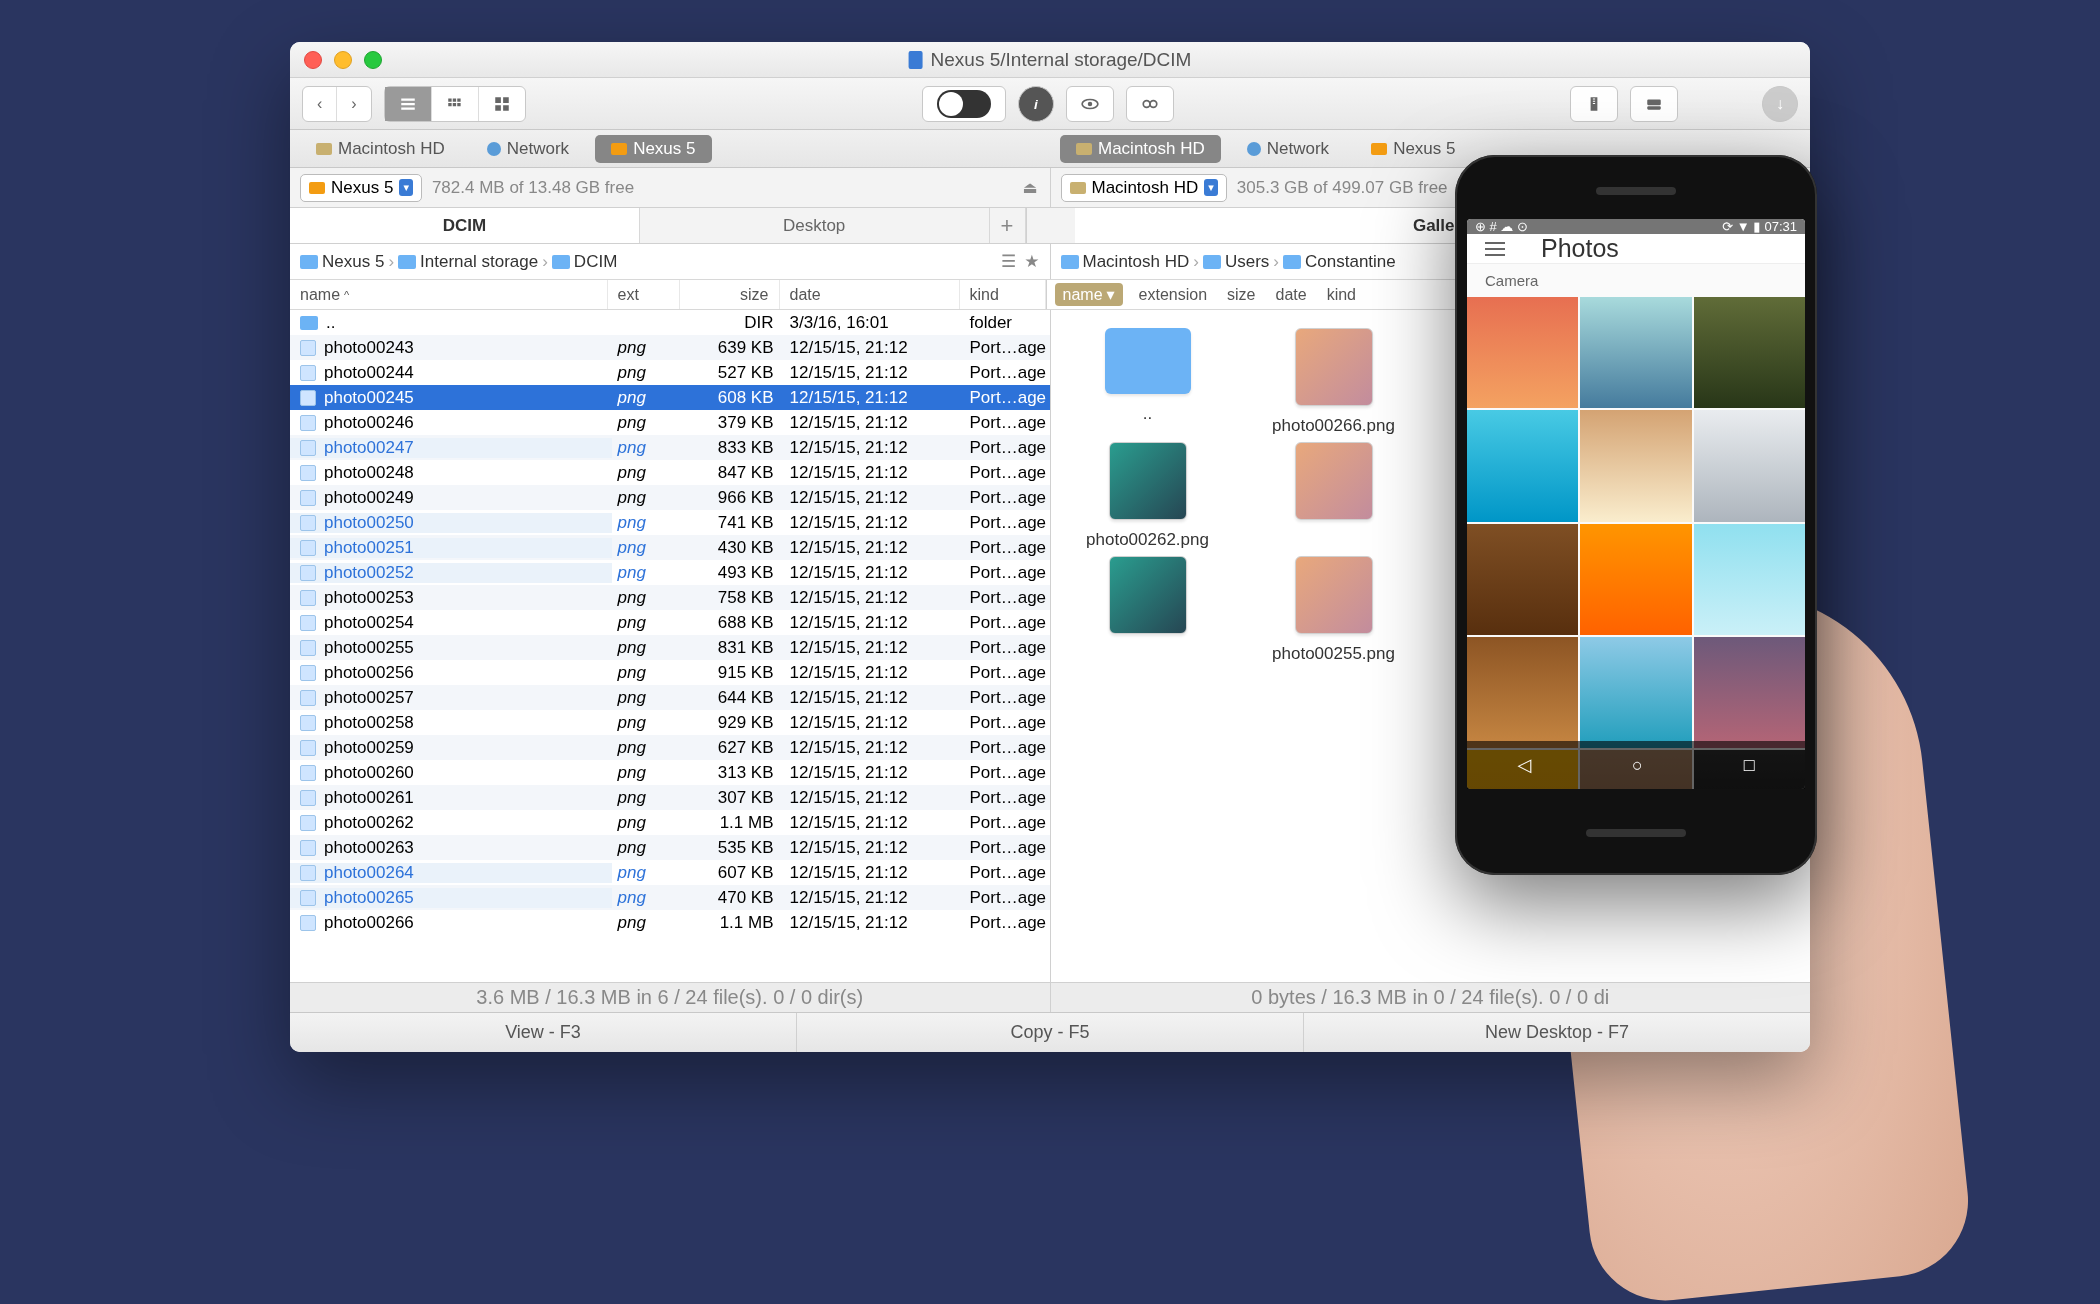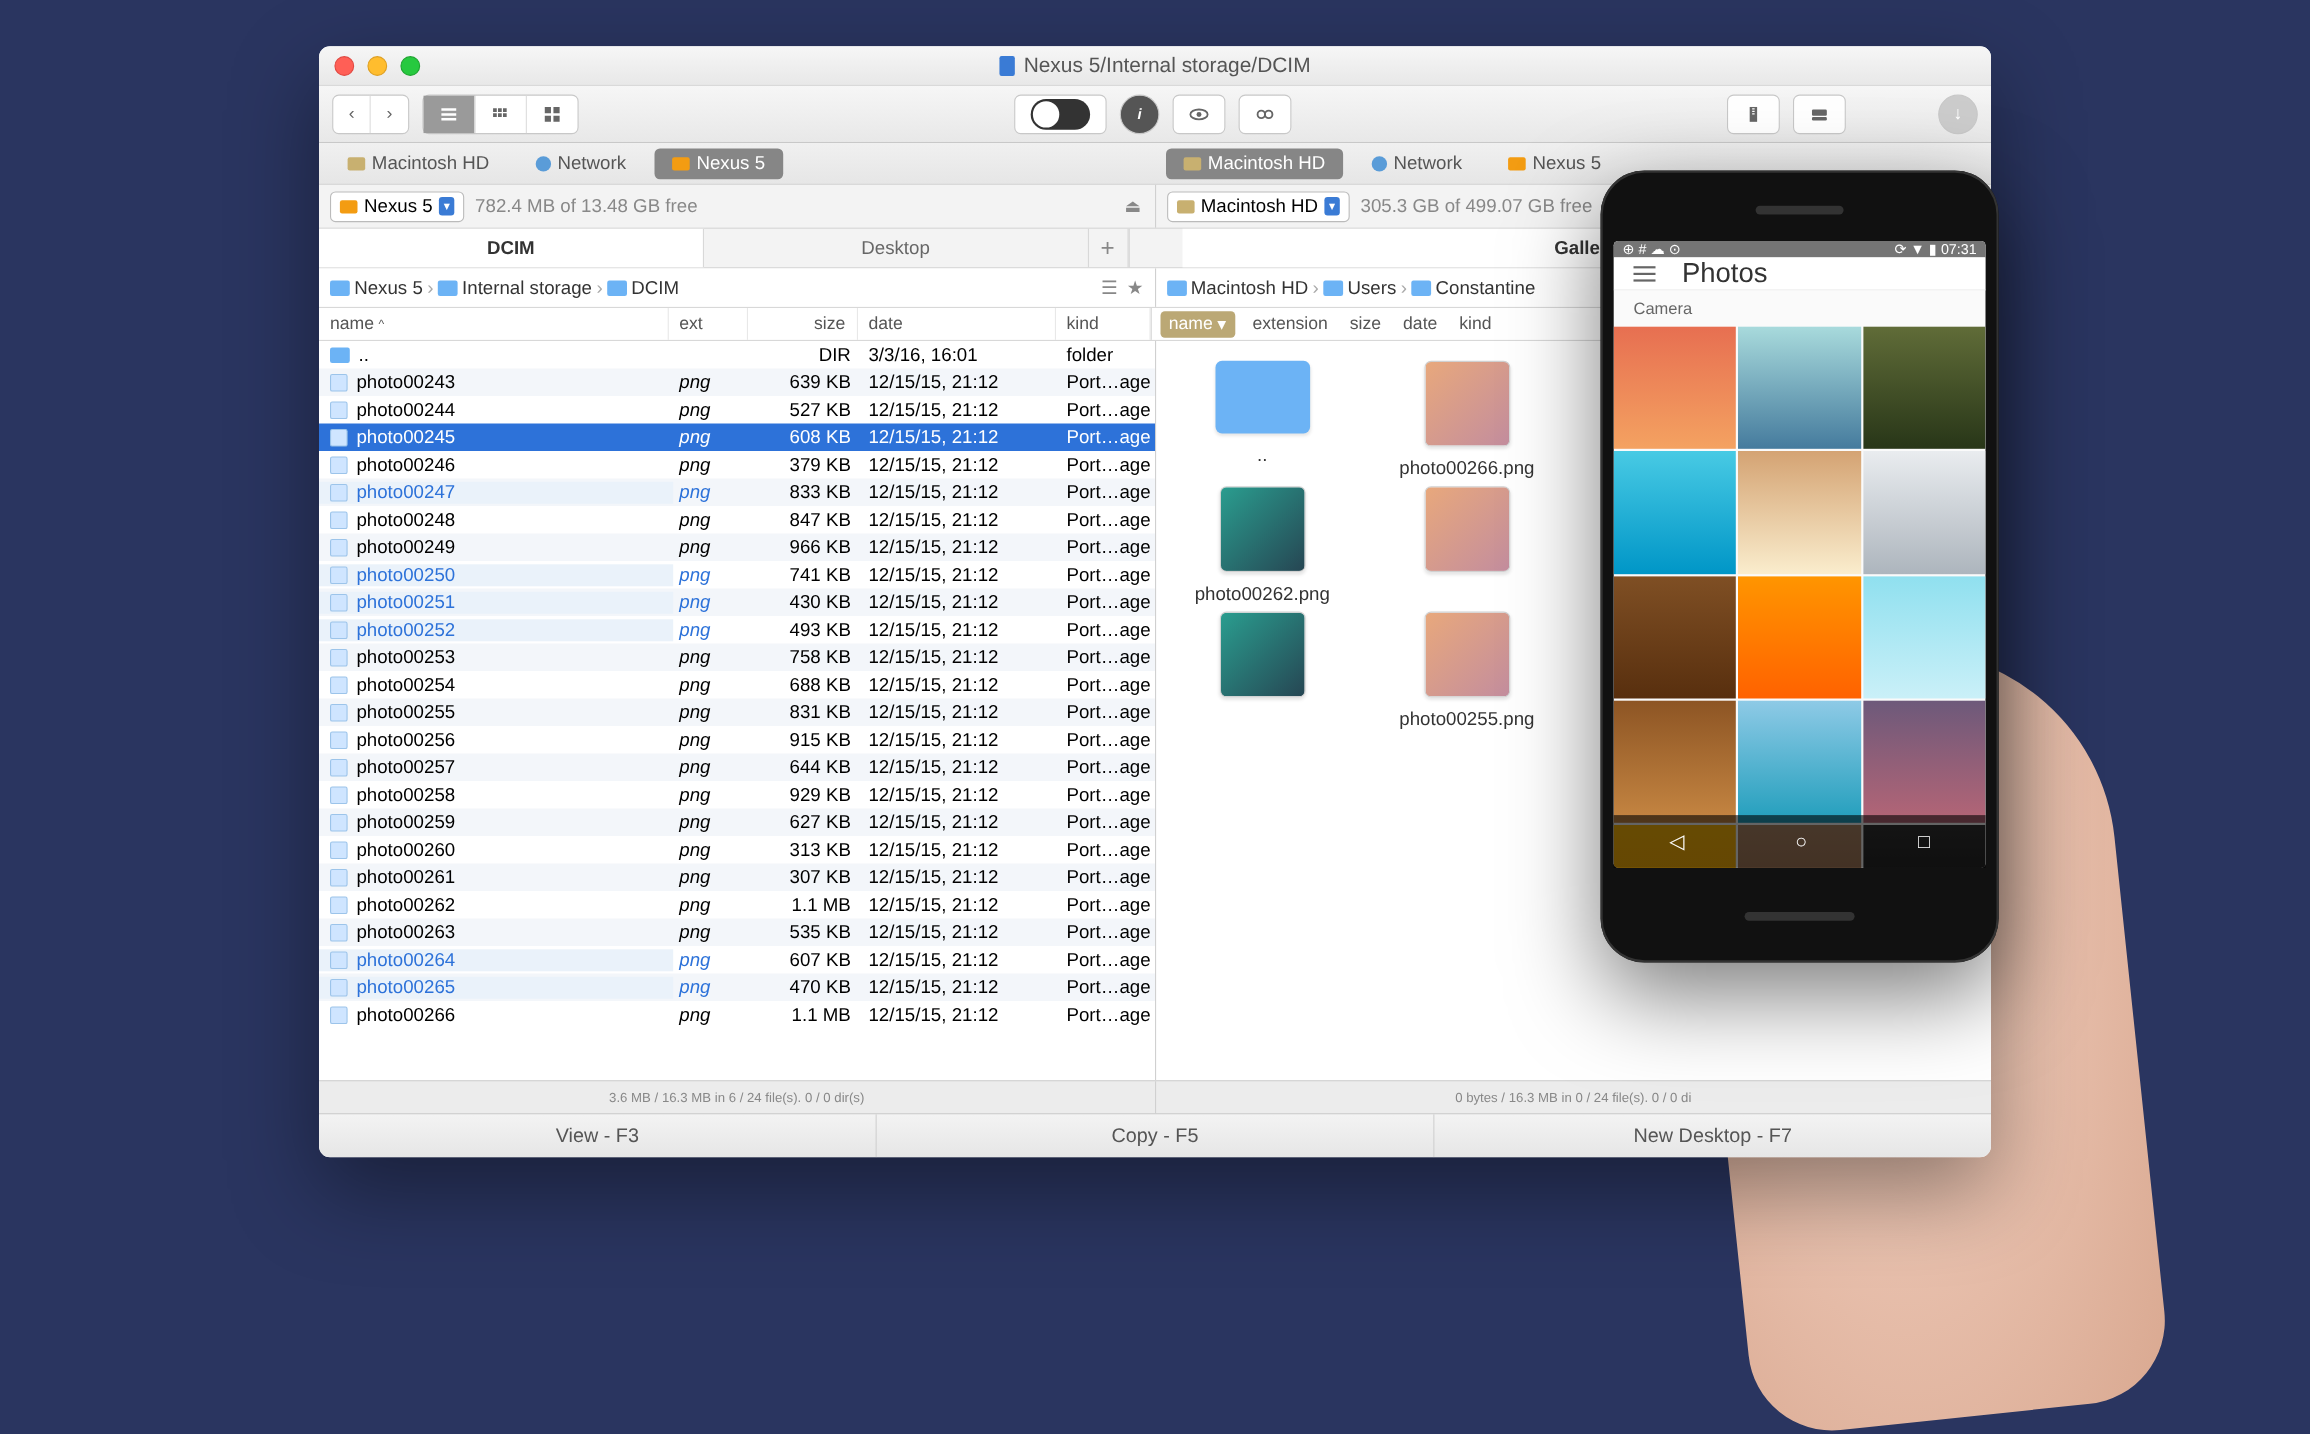--- a/index.html
+++ b/index.html
@@ -102,36 +102,36 @@
 .thumb { width: 78px; height: 78px; border: 1px solid #d0d0d0; border-radius: 6px; box-shadow: 0 2px 3px rgba(0,0,0,.1); display: flex; align-items: center; justify-content: center; }
 .thumb.folder { background: #6cb3f5; width: 86px; height: 66px; border: none; border-radius: 6px; }
 .thumb.img { background: linear-gradient(135deg,#e8a87c,#c38d9e); }
 .thumb.img2 { background: linear-gradient(135deg,#8ecae6,#219ebc); }
 .thumb.img3 { background: linear-gradient(135deg,#8b4513,#d2691e); }
 .thumb.img4 { background: linear-gradient(135deg,#2a9d8f,#264653); }
 .glabel { font-size: 17px; color: #333; }
 
 
 .status-row { height: 30px; background: #ececec; border-top: 1px solid #d0d0d0; display: flex; }
-.status-half { flex: 1; display: flex; align-items: center; justify-content: center; border-right: 1px solid #d0d0d0; font-size: 12px; color: #888; }
+.status-half { flex: 1; display: flex; align-items: center; justify-content: center; border-right: 1px solid #d0d0d0; font-size: 20px; color: #888; }
 .status-half:last-child { border-right: none; }
 
 
 .cmd-row { height: 40px; background: linear-gradient(#f3f3f3,#e6e6e6); border-top: 1px solid #c8c8c8; display: flex; }
 .cmd { flex: 1; display: flex; align-items: center; justify-content: center; border-right: 1px solid #d0d0d0; font-size: 18px; color: #555; }
 .cmd:last-child { border-right: none; }
 
 
 .phone-wrap { position: absolute; left: 1455px; top: 155px; }
 .phone { width: 362px; height: 720px; background: #111; border-radius: 40px; box-shadow: 0 30px 80px rgba(0,0,0,.5), inset 0 0 0 2px #333; position: relative; padding: 64px 12px 86px; }
 .speaker { position: absolute; top: 32px; left: 50%; transform: translateX(-50%); width: 80px; height: 8px; background: #333; border-radius: 4px; }
 .screen { width: 100%; height: 100%; background: #fafafa; border-radius: 4px; overflow: hidden; display: flex; flex-direction: column; }
 .statusbar { height: 28px; background: #757575; color: #fff; display: flex; align-items: center; padding: 0 8px; font-size: 13px; gap: 6px; }
 .statusbar .sb-right { margin-left: auto; display: flex; gap: 4px; align-items: center; }
-.appbar { height: 60px; background: #fff; display: flex; align-items: center; padding: 0 18px; gap: 24px; font-size: 25px; color: #333; border-bottom: 1px solid #eee; }
+.appbar { height: 60px; background: #fff; display: flex; align-items: center; padding: 0 18px; gap: 36px; font-size: 25px; color: #333; border-bottom: 1px solid #eee; }
 .burger { display: flex; flex-direction: column; gap: 4px; }
 .burger span { width: 20px; height: 2px; background: #666; }
 .section-label { padding: 8px 18px; font-size: 15px; color: #666; }
 .photo-grid { flex: 1; display: grid; grid-template-columns: repeat(3,1fr); gap: 2px; }
 .photo { background: #ccc; aspect-ratio: 1; }
 .p1 { background: linear-gradient(#e76f51,#f4a261); }
 .p2 { background: linear-gradient(#a8dadc,#457b9d); }
 .p3 { background: linear-gradient(#606c38,#283618); }
 .p4 { background: linear-gradient(#48cae4,#0096c7); }
 .p5 { background: linear-gradient(#d4a373,#faedcd); }

